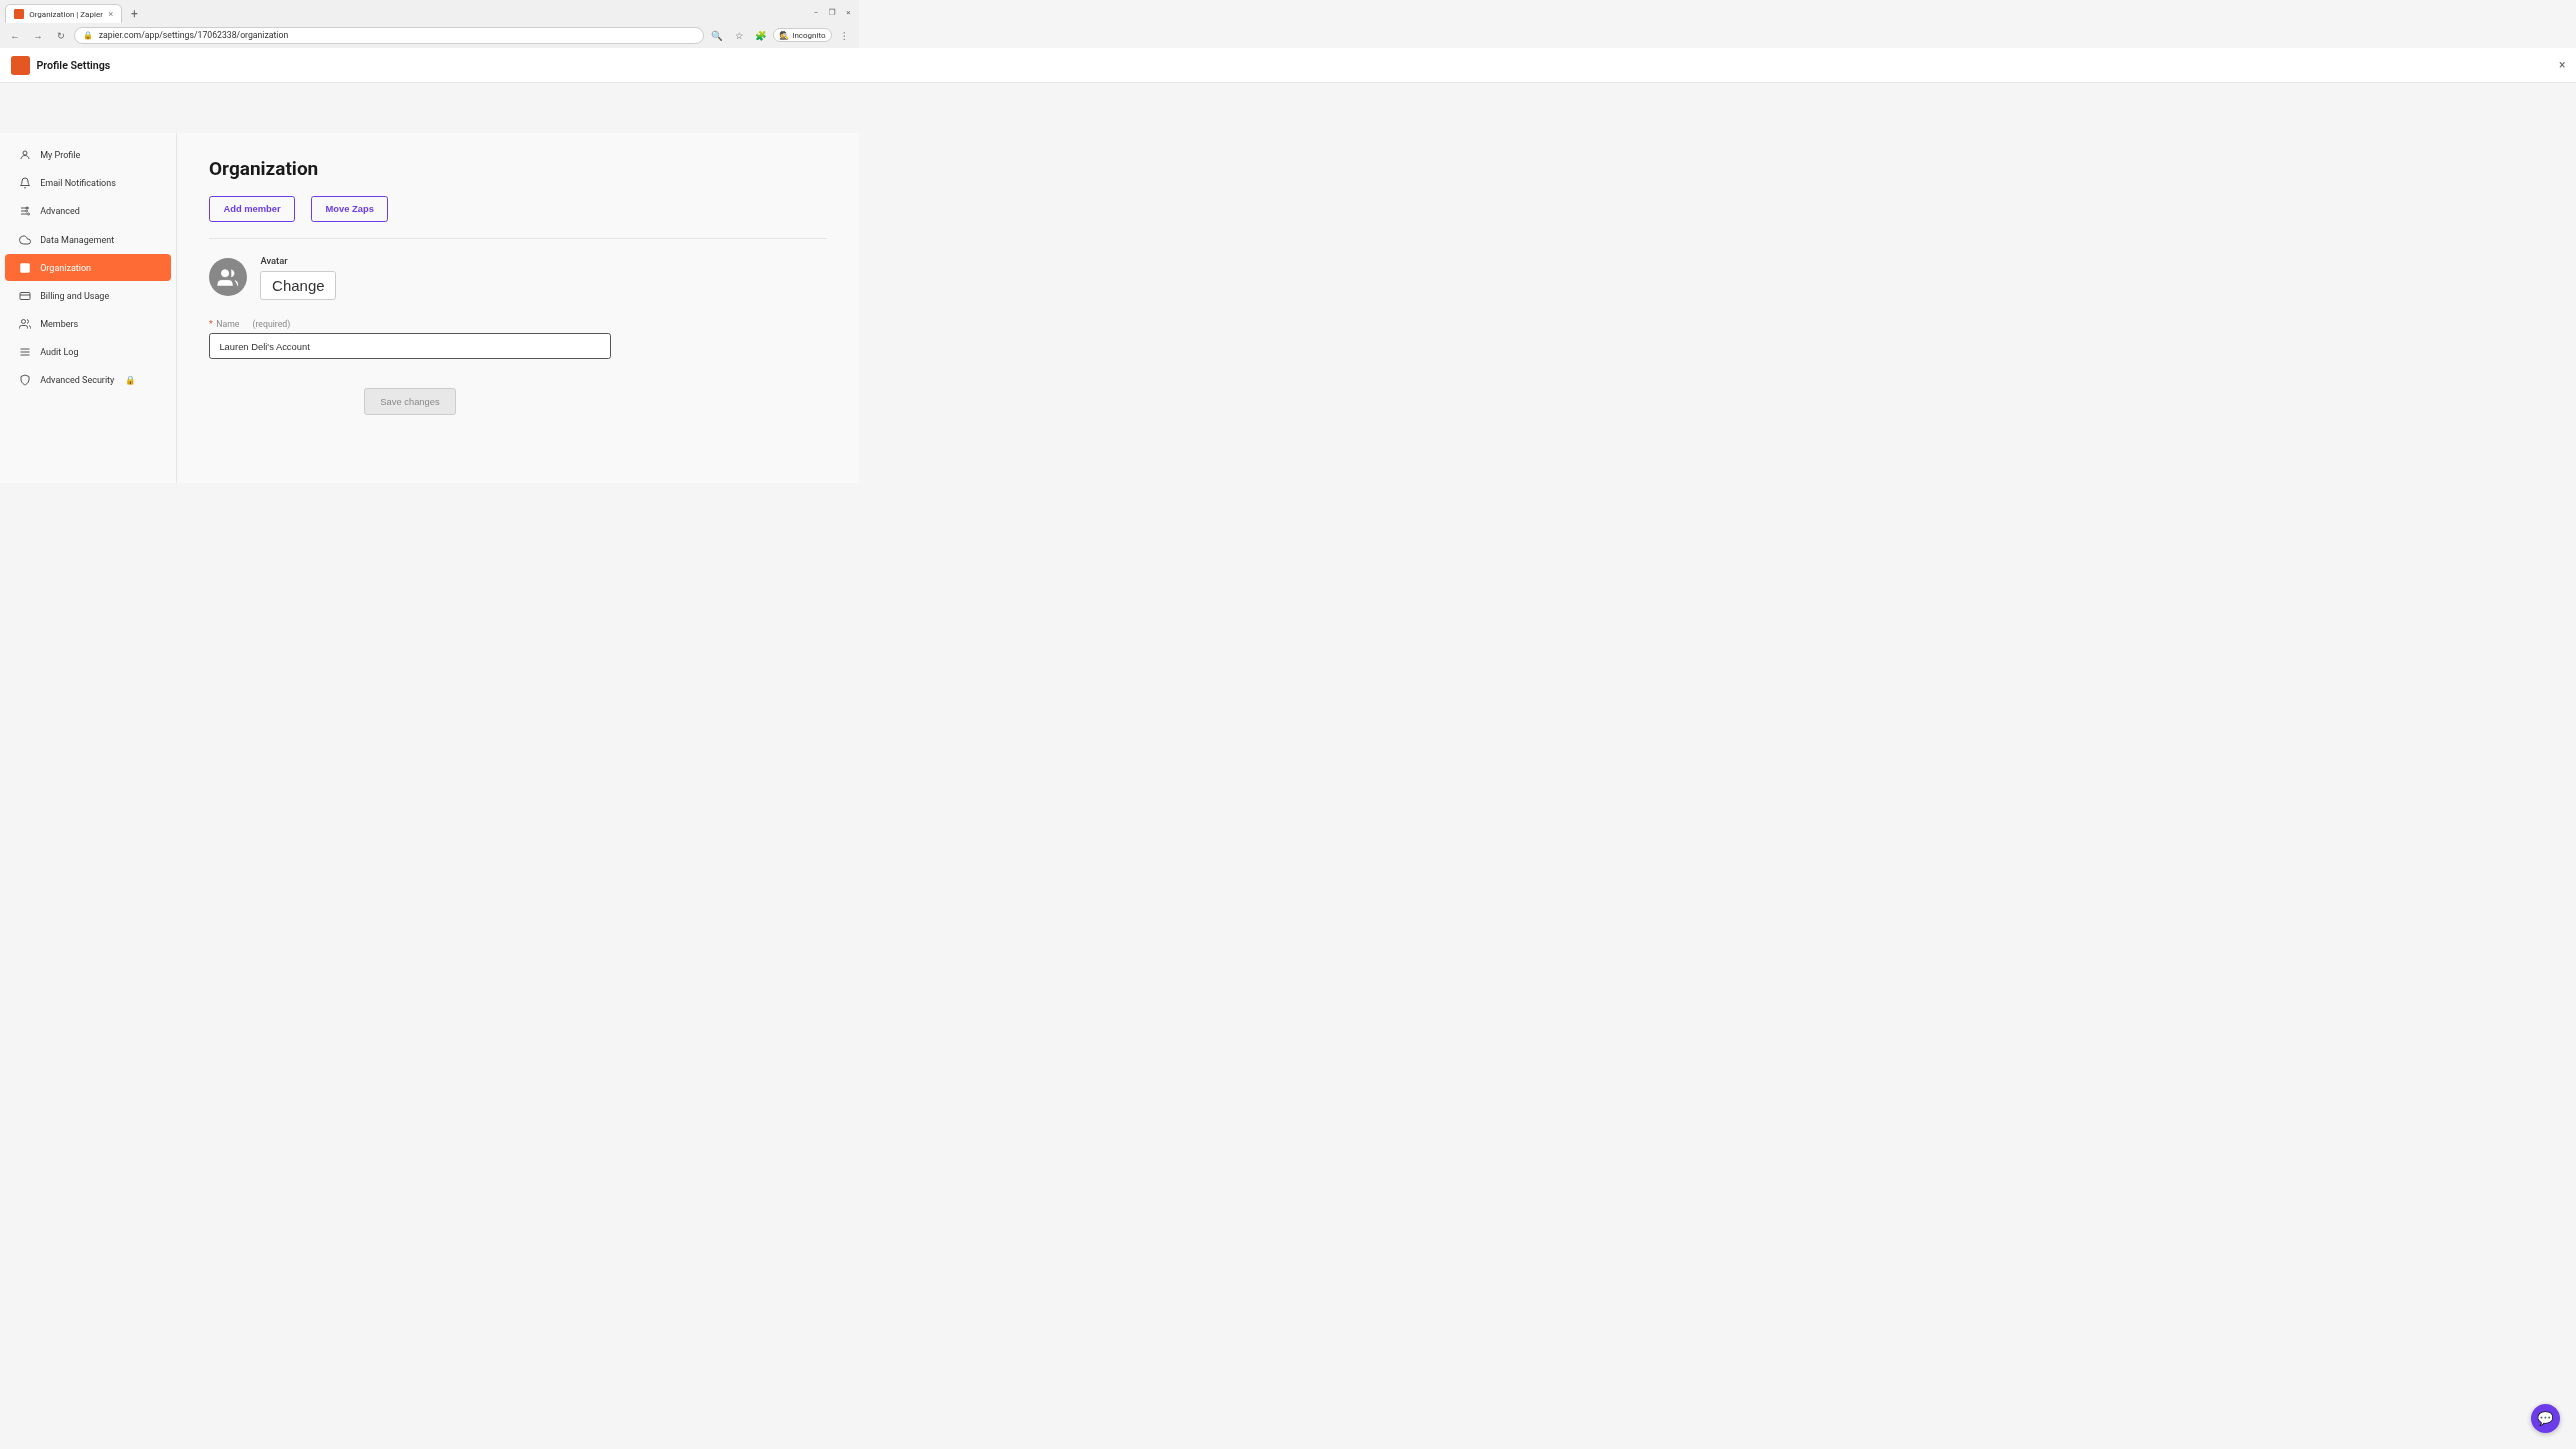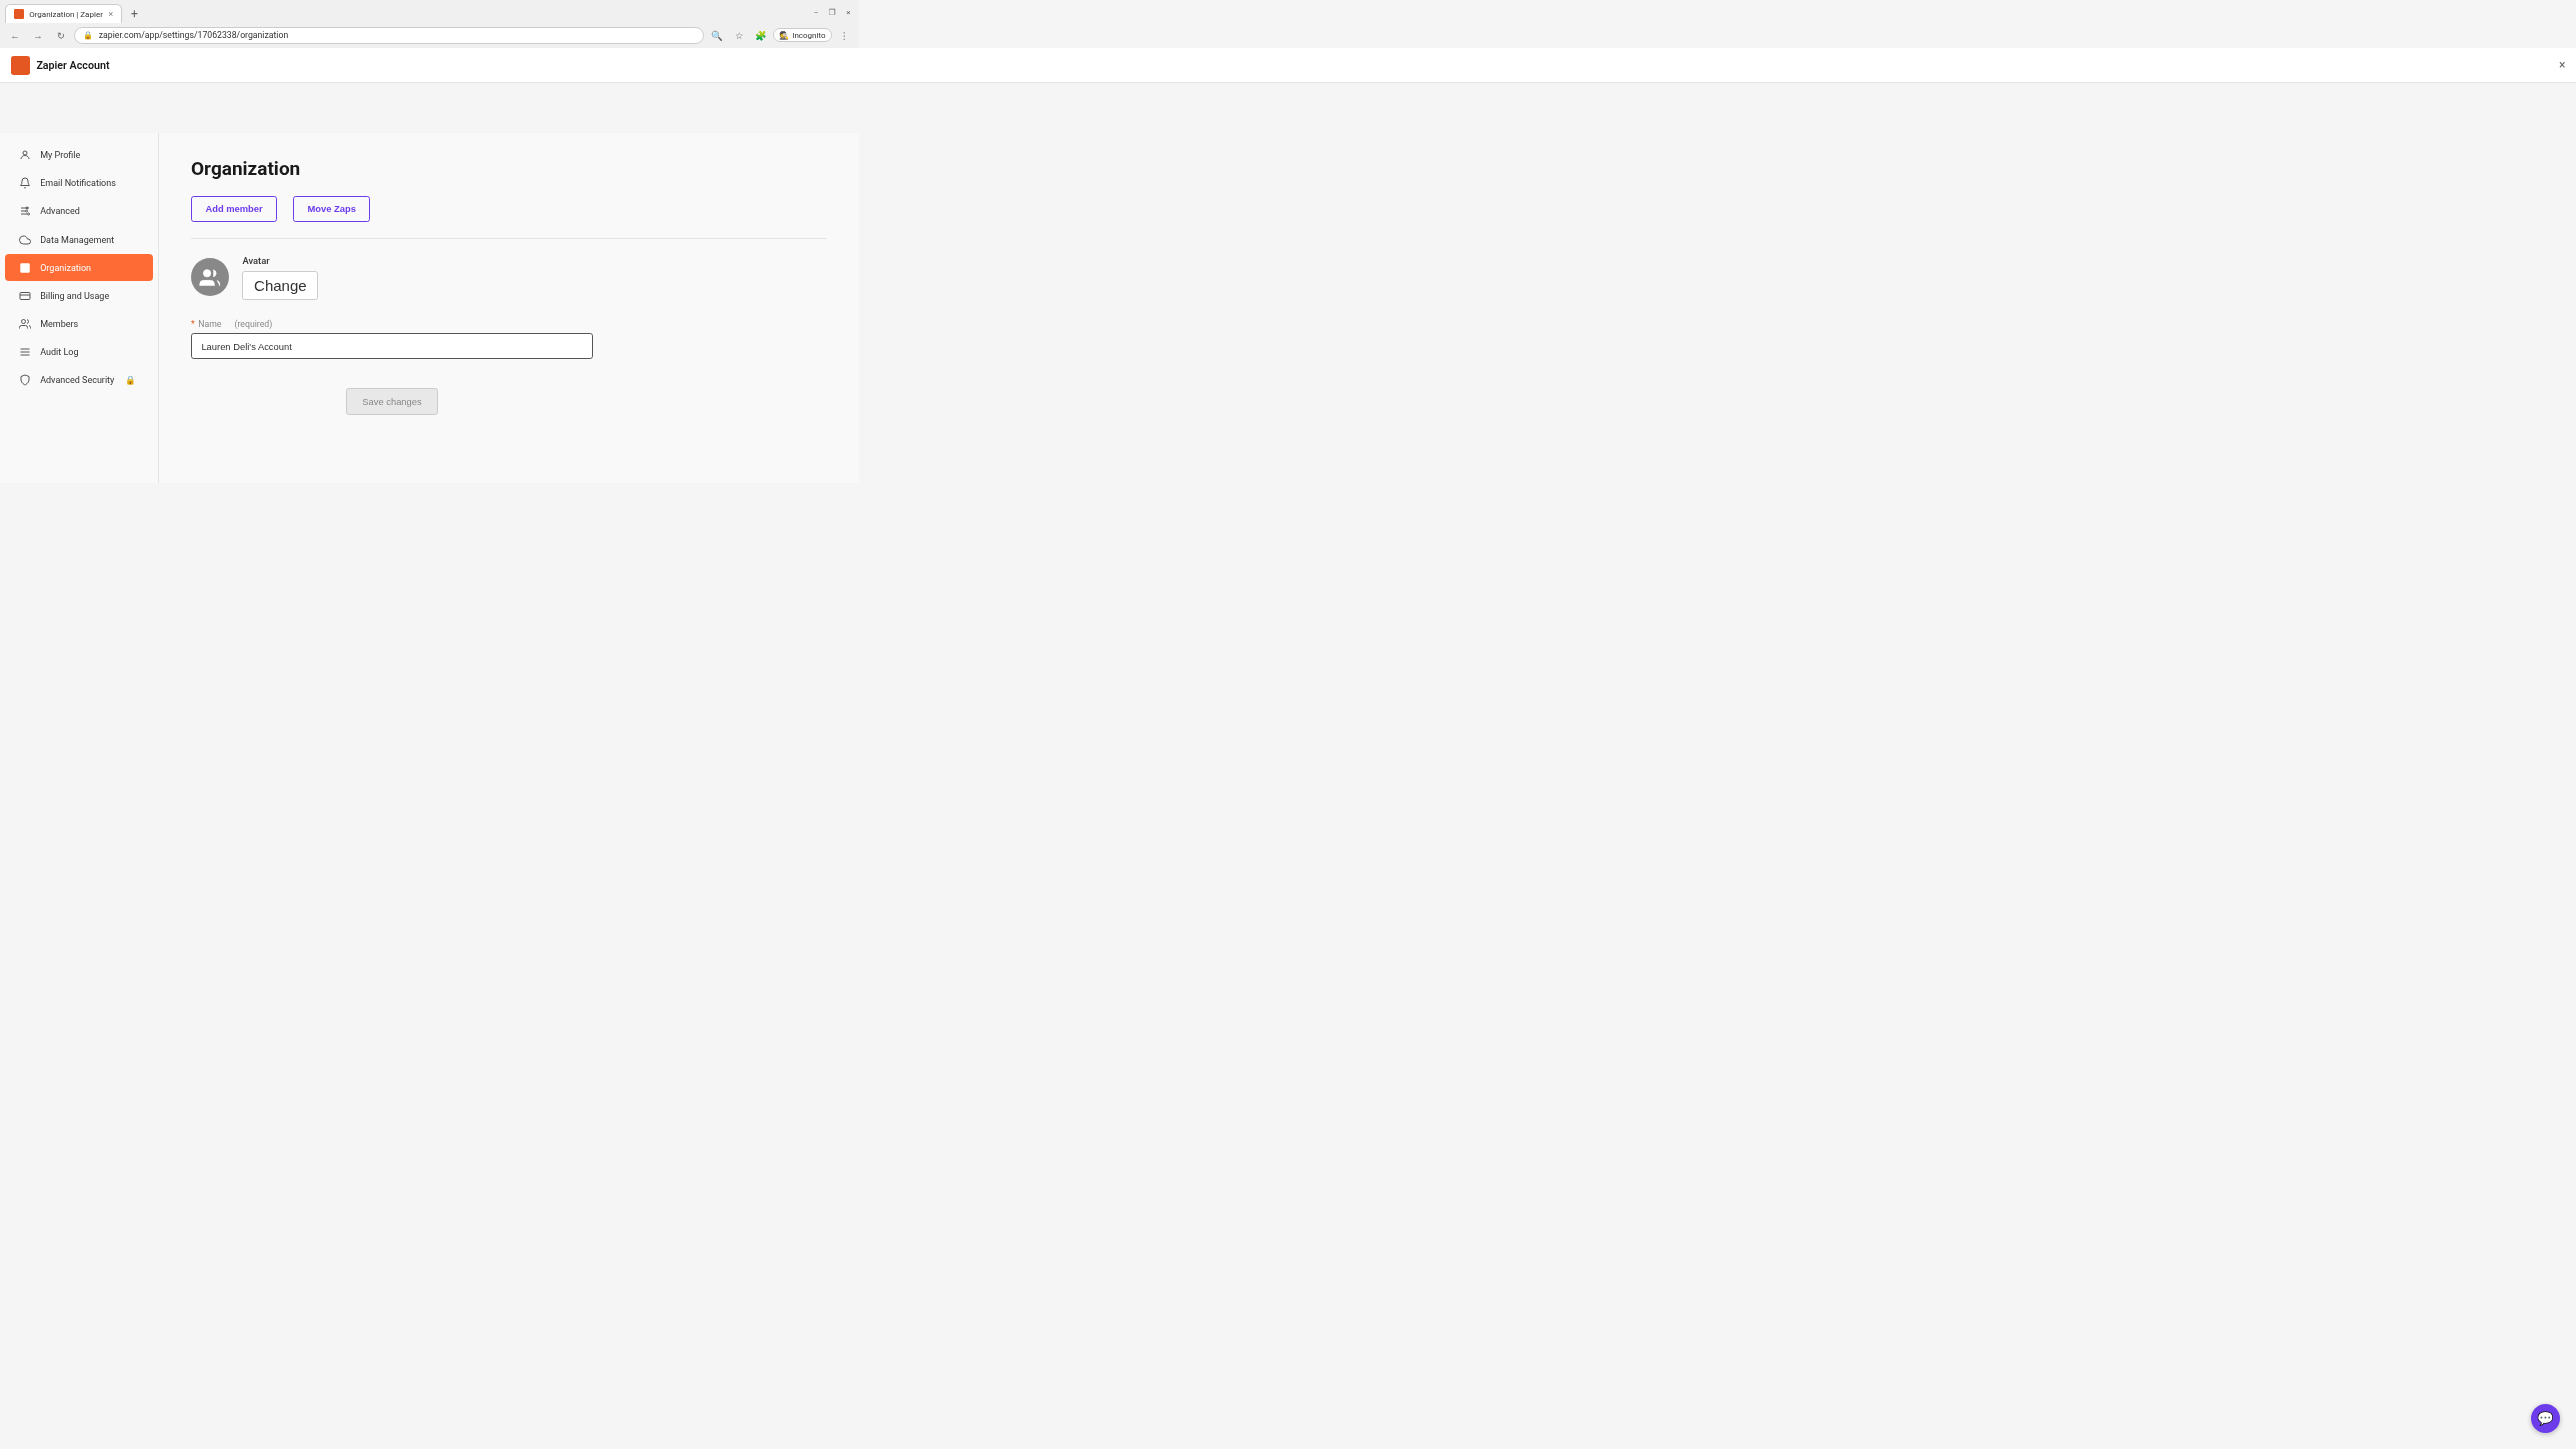--- a/index.html
+++ b/index.html
@@ -193,21 +193,21 @@
     
     .below-header {
       display: flex;
       flex: 1;
       margin-top: 83px;
       overflow: hidden;
     }
 
     
     .sidebar {
-      width: 159px;
+      width: 177px;
       background: #f9f9f9;
       border-right: 0.7px solid #e5e5e5;
       padding: 8px 0;
       flex-shrink: 0;
       overflow-y: auto;
     }
     .sidebar-item {
       display: flex;
       align-items: center;
       gap: 8px;
@@ -408,21 +408,21 @@
         <span>Incognito</span>
       </div>
       <button class="toolbar-action-btn">⋮</button>
     </div>
   </div>
 </div>
 
 <div class="app-header">
   <div class="app-logo">
     <div class="app-logo-icon"></div>
-    <span class="app-logo-text">Zapier Account</span>
+    <span class="app-logo-text">Profile Settings</span>
   </div>
   <span class="app-header-close">×</span>
 </div>
 
 <div class="below-header">
 
   <nav class="sidebar">
     <div class="sidebar-item">
       <span class="sidebar-icon">
         <svg width="12" height="12" viewBox="0 0 24 24" fill="none" stroke="currentColor" stroke-width="2">

